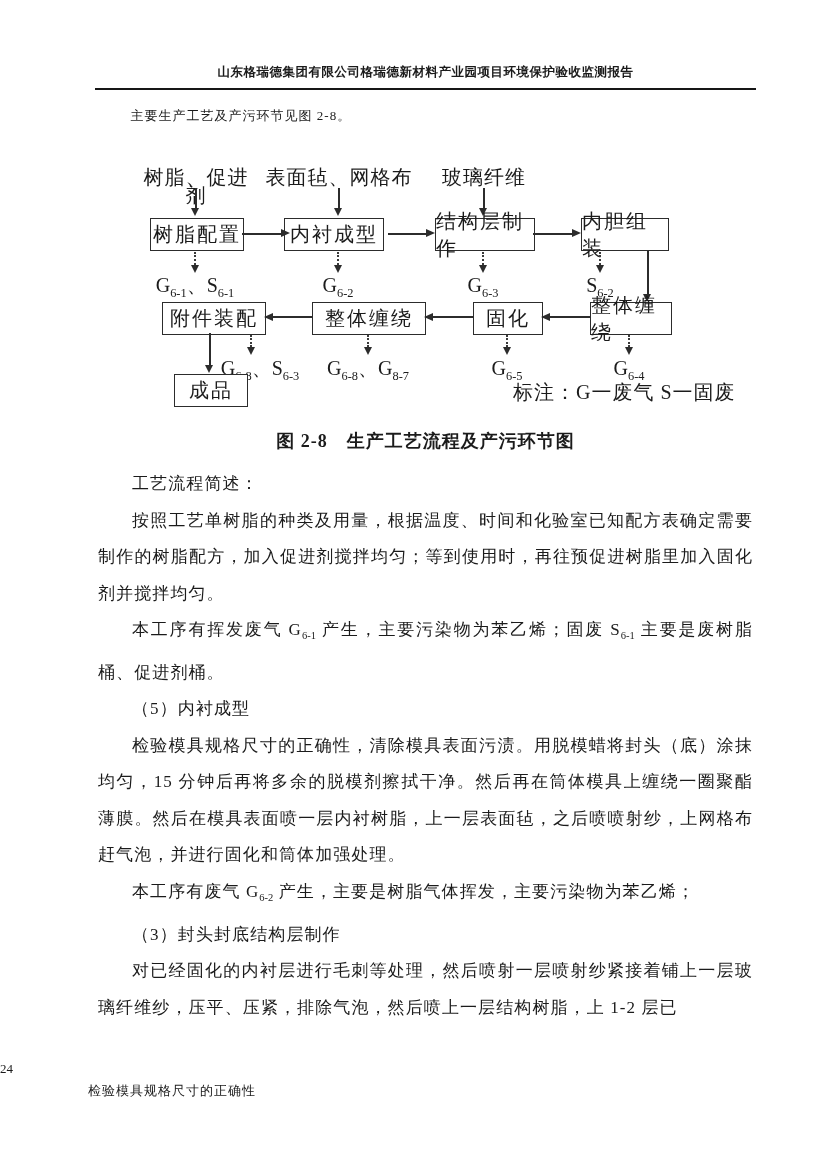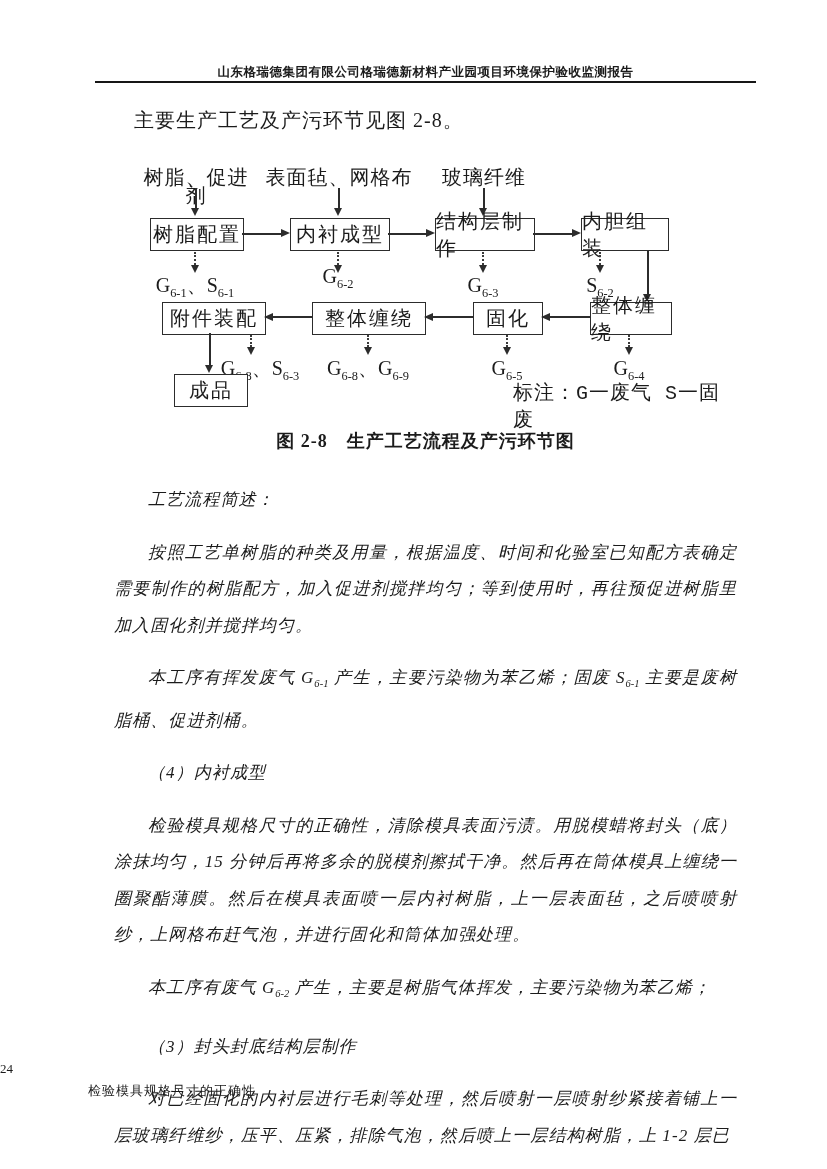--- a/index.html
+++ b/index.html
@@ -5,51 +5,51 @@
   html,body{margin:0;padding:0;background:#e8e8e8;}
   .page{
     position:relative; width:827px; height:1169px; margin:0 auto;
     background:#ffffff; overflow:hidden;
     font-family:"Liberation Serif","DejaVu Serif",serif; color:#1b1b1b;
   }
   
   .header{
     position:absolute; left:95px; right:71px; top:64px;
     text-align:center; font-size:12.5px; font-weight:bold; letter-spacing:.5px;
-    border-bottom:2px solid #161616;
+    padding-bottom:7px; border-bottom:2px solid #161616;
   }
   
   .intro{
-    position:absolute; left:90px; width:655px; top:107px;
-    font-size:20px; letter-spacing:1px; text-indent:2.2em;
+    position:absolute; left:102px; width:655px; top:107px;
+    font-size:13px; letter-spacing:1px; text-indent:2.2em;
   }
   
   .chart{position:absolute; left:120px; top:162px; width:620px; height:252px; font-size:20px;}
   .chart .clabel{position:absolute; text-align:center; letter-spacing:1px; height:18px; line-height:18px;}
   .chart .cbox{
     position:absolute; height:31px; border:1.5px solid #2c2c2c; background:#fff;
     display:flex; align-items:center; justify-content:center; letter-spacing:2px;
   }
   .chart .olabel{position:absolute; text-align:center; height:20px; line-height:20px; letter-spacing:0;}
   .line-v{position:absolute; width:2px; background:#2c2c2c;}
   .line-h{position:absolute; height:2px; background:#2c2c2c;}
   .dash-v{position:absolute; width:0; border-left:2px dotted #3a3a3a;}
   .ah-down{position:absolute; width:0; height:0; border-left:4.5px solid transparent; border-right:4.5px solid transparent; border-top:8px solid #2c2c2c;}
   .ah-right{position:absolute; width:0; height:0; border-top:4.5px solid transparent; border-bottom:4.5px solid transparent; border-left:9px solid #2c2c2c;}
   .ah-left{position:absolute; width:0; height:0; border-top:4.5px solid transparent; border-bottom:4.5px solid transparent; border-right:9px solid #2c2c2c;}
-  .note{position:absolute; letter-spacing:1px;font-family:Liberation Mono, monospace;}
+  .note{position:absolute; letter-spacing:1px;}
   sub{font-size:.62em; letter-spacing:0;}
   
   .caption{
     position:absolute; left:98px; width:655px; top:429px;
     text-align:center; font-weight:bold; font-size:18px; letter-spacing:1px;
   }
   
   .bodytext{position:absolute; left:98px; width:655px; top:466px; font-size:17px; letter-spacing:1.1px;}
-  .bodytext p{margin:16px; line-height:36.5px; text-indent:2em; text-align:justify;font-style:italic;}
+  .bodytext p{margin:0; line-height:36.5px; text-indent:2em; text-align:justify;}
   
   .pagenum{position:absolute; left:0; top:1061px; width:100%; text-align:left; font-size:13px;}
   .company{position:absolute; left:88px; top:1082px; font-size:13px; letter-spacing:1px;}
 </style>
 </head>
 <body>
 
 <div class="page">
 
   <div class="header">山东格瑞德集团有限公司格瑞德新材料产业园项目环境保护验收监测报告</div>
@@ -63,42 +63,42 @@
     <div class="clabel" style="left:304px;top:6px;width:120px">玻璃纤维</div>
 
     <div class="line-v" style="left:75px;top:26px;height:20px"></div>
     <div class="ah-down" style="left:71px;top:46px"></div>
     <div class="line-v" style="left:218px;top:26px;height:20px"></div>
     <div class="ah-down" style="left:214px;top:46px"></div>
     <div class="line-v" style="left:363px;top:26px;height:20px"></div>
     <div class="ah-down" style="left:359px;top:46px"></div>
 
     <div class="cbox" style="left:30px;top:56px;width:92px">树脂配置</div>
-    <div class="cbox" style="left:170px;top:56px;width:98px">内衬成型</div>
+    <div class="cbox" style="left:164px;top:56px;width:98px">内衬成型</div>
     <div class="cbox" style="left:315px;top:56px;width:98px">结构层制作</div>
     <div class="cbox" style="left:461px;top:56px;width:86px">内胆组装</div>
 
     <div class="line-h" style="left:122px;top:71px;width:40px"></div>
     <div class="ah-right" style="left:161px;top:67px"></div>
     <div class="line-h" style="left:268px;top:71px;width:39px"></div>
     <div class="ah-right" style="left:306px;top:67px"></div>
     <div class="line-h" style="left:413px;top:71px;width:40px"></div>
     <div class="ah-right" style="left:452px;top:67px"></div>
 
     <div class="dash-v" style="left:74px;top:90px;height:13px"></div>
     <div class="ah-down" style="left:71px;top:103px"></div>
     <div class="dash-v" style="left:217px;top:90px;height:13px"></div>
     <div class="ah-down" style="left:214px;top:103px"></div>
     <div class="dash-v" style="left:362px;top:90px;height:13px"></div>
     <div class="ah-down" style="left:359px;top:103px"></div>
     <div class="dash-v" style="left:479px;top:90px;height:13px"></div>
     <div class="ah-down" style="left:476px;top:103px"></div>
 
     <div class="olabel" style="left:10px;top:113px;width:130px">G<sub>6-1</sub>、S<sub>6-1</sub></div>
-    <div class="olabel" style="left:188px;top:104px;width:60px">G<sub>6-2</sub></div>
+    <div class="olabel" style="left:188px;top:113px;width:60px">G<sub>6-2</sub></div>
     <div class="olabel" style="left:333px;top:113px;width:60px">G<sub>6-3</sub></div>
     <div class="olabel" style="left:450px;top:113px;width:60px">S<sub>6-2</sub></div>
 
     <div class="line-v" style="left:527px;top:88px;height:45px"></div>
     <div class="ah-down" style="left:523px;top:132px"></div>
 
     <div class="cbox" style="left:42px;top:140px;width:102px">附件装配</div>
     <div class="cbox" style="left:192px;top:140px;width:112px">整体缠绕</div>
     <div class="cbox" style="left:353px;top:140px;width:68px">固化</div>
     <div class="cbox" style="left:470px;top:140px;width:80px">整体缠绕</div>
@@ -113,38 +113,38 @@
     <div class="dash-v" style="left:130px;top:173px;height:12px"></div>
     <div class="ah-down" style="left:127px;top:185px"></div>
     <div class="dash-v" style="left:247px;top:173px;height:12px"></div>
     <div class="ah-down" style="left:244px;top:185px"></div>
     <div class="dash-v" style="left:386px;top:173px;height:12px"></div>
     <div class="ah-down" style="left:383px;top:185px"></div>
     <div class="dash-v" style="left:508px;top:173px;height:12px"></div>
     <div class="ah-down" style="left:505px;top:185px"></div>
 
     <div class="olabel" style="left:75px;top:196px;width:130px">G<sub>6-8</sub>、S<sub>6-3</sub></div>
-    <div class="olabel" style="left:185px;top:196px;width:126px">G<sub>6-8</sub>、G<sub>6-9</sub></div>
+    <div class="olabel" style="left:185px;top:196px;width:126px">G<sub>6-8</sub>、G<sub>8-7</sub></div>
     <div class="olabel" style="left:357px;top:196px;width:60px">G<sub>6-5</sub></div>
     <div class="olabel" style="left:479px;top:196px;width:60px">G<sub>6-4</sub></div>
 
     <div class="line-v" style="left:89px;top:171px;height:33px"></div>
     <div class="ah-down" style="left:85px;top:203px"></div>
     <div class="cbox" style="left:54px;top:212px;width:72px">成品</div>
 
     <div class="note" style="left:393px;top:217px">标注：G一废气  S一固废</div>
   </div>
 
   <div class="caption">图 2-8　生产工艺流程及产污环节图</div>
 
   <div class="bodytext" id="body-paragraphs">
       <p>工艺流程简述：</p>
       <p>按照工艺单树脂的种类及用量，根据温度、时间和化验室已知配方表确定需要制作的树脂配方，加入促进剂搅拌均匀；等到使用时，再往预促进树脂里加入固化剂并搅拌均匀。</p>
       <p>本工序有挥发废气 G<sub>6-1</sub> 产生，主要污染物为苯乙烯；固废 S<sub>6-1</sub> 主要是废树脂桶、促进剂桶。</p>
-      <p>（4）内衬成型</p>
+      <p>（5）内衬成型</p>
       <p>检验模具规格尺寸的正确性，清除模具表面污渍。用脱模蜡将封头（底）涂抹均匀，15 分钟后再将多余的脱模剂擦拭干净。然后再在筒体模具上缠绕一圈聚酯薄膜。然后在模具表面喷一层内衬树脂，上一层表面毡，之后喷喷射纱，上网格布赶气泡，并进行固化和筒体加强处理。</p>
       <p>本工序有废气 G<sub>6-2</sub> 产生，主要是树脂气体挥发，主要污染物为苯乙烯；</p>
       <p>（3）封头封底结构层制作</p>
       <p>对已经固化的内衬层进行毛刺等处理，然后喷射一层喷射纱紧接着铺上一层玻璃纤维纱，压平、压紧，排除气泡，然后喷上一层结构树脂，上 1-2 层已</p>
     </div>
 
   <div class="pagenum">24</div>
   <div class="company">检验模具规格尺寸的正确性</div>
 
 </div>

